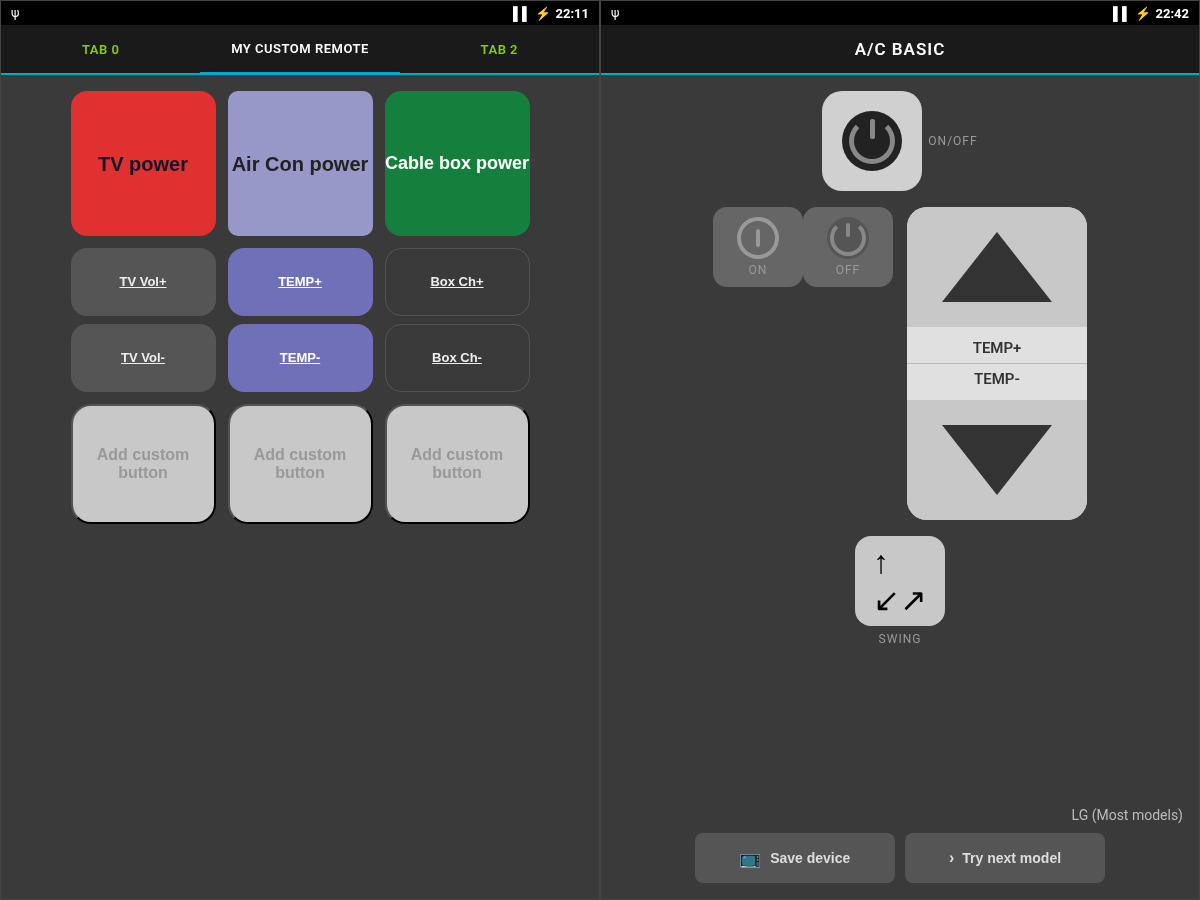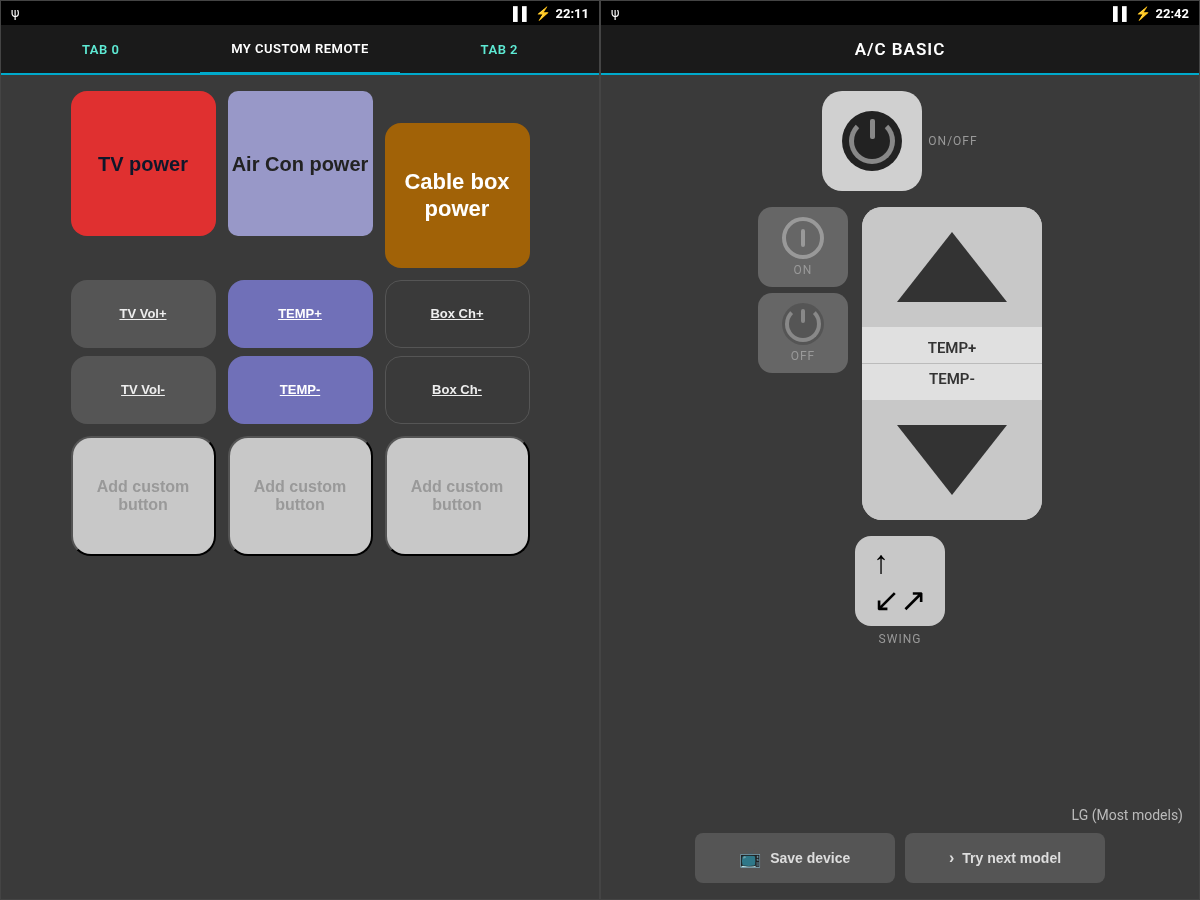--- a/index.html
+++ b/index.html
@@ -40,21 +40,21 @@
       background: #1a1a1a;
       display: flex;
       height: 50px;
       border-bottom: 2px solid #00aacc;
     }
     .tab-item {
       flex: 1;
       display: flex;
       align-items: center;
       justify-content: center;
-      color: #5eead4;
+      color: #84cc16;
       font-size: 13px;
       font-weight: 600;
       letter-spacing: 0.5px;
       cursor: pointer;
       text-transform: uppercase;
     }
     .tab-item.active {
       color: #fff;
       border-bottom: 3px solid #00aacc;
       margin-bottom: -2px;
@@ -123,21 +123,21 @@
       height: 120px;
       font-size: 16px;
       color: #999;
       background: #c8c8c8;
       border-radius: 20px;
       font-weight: bold;
     }
 
     .btn-red { background: #e03030; color: #0f172a; }
     .btn-blue-gray { background: #9898c8; color: #222; border-radius: 10px; }
-    .btn-cable-red { background: #a16207; color: #fff; font-size: 22px; margin-top: 32px; }
+    .btn-cable-red { background: #15803d; color: #fff; font-size: 18px; }
     .btn-dark-gray { background: #555; color: #eee; }
     .btn-blue { background: #7070b8; color: #fff; }
     .btn-dark { background: #3a3a3a; color: #eee; border: 1px solid #555; }
 
     .col-pair {
       display: flex;
       flex-direction: column;
       gap: 8px;
     }
 
@@ -211,22 +211,21 @@
     .ac-middle-row {
       display: flex;
       gap: 14px;
       width: 100%;
       justify-content: center;
     }
 
     
     .on-off-col {
       display: flex;
-      flex-direction: column;
-      gap: 6px;
+      flex-direction: row;
     }
 
     .on-btn, .off-btn {
       width: 90px;
       height: 80px;
       background: #666;
       border-radius: 14px;
       display: flex;
       flex-direction: column;
       align-items: center;

